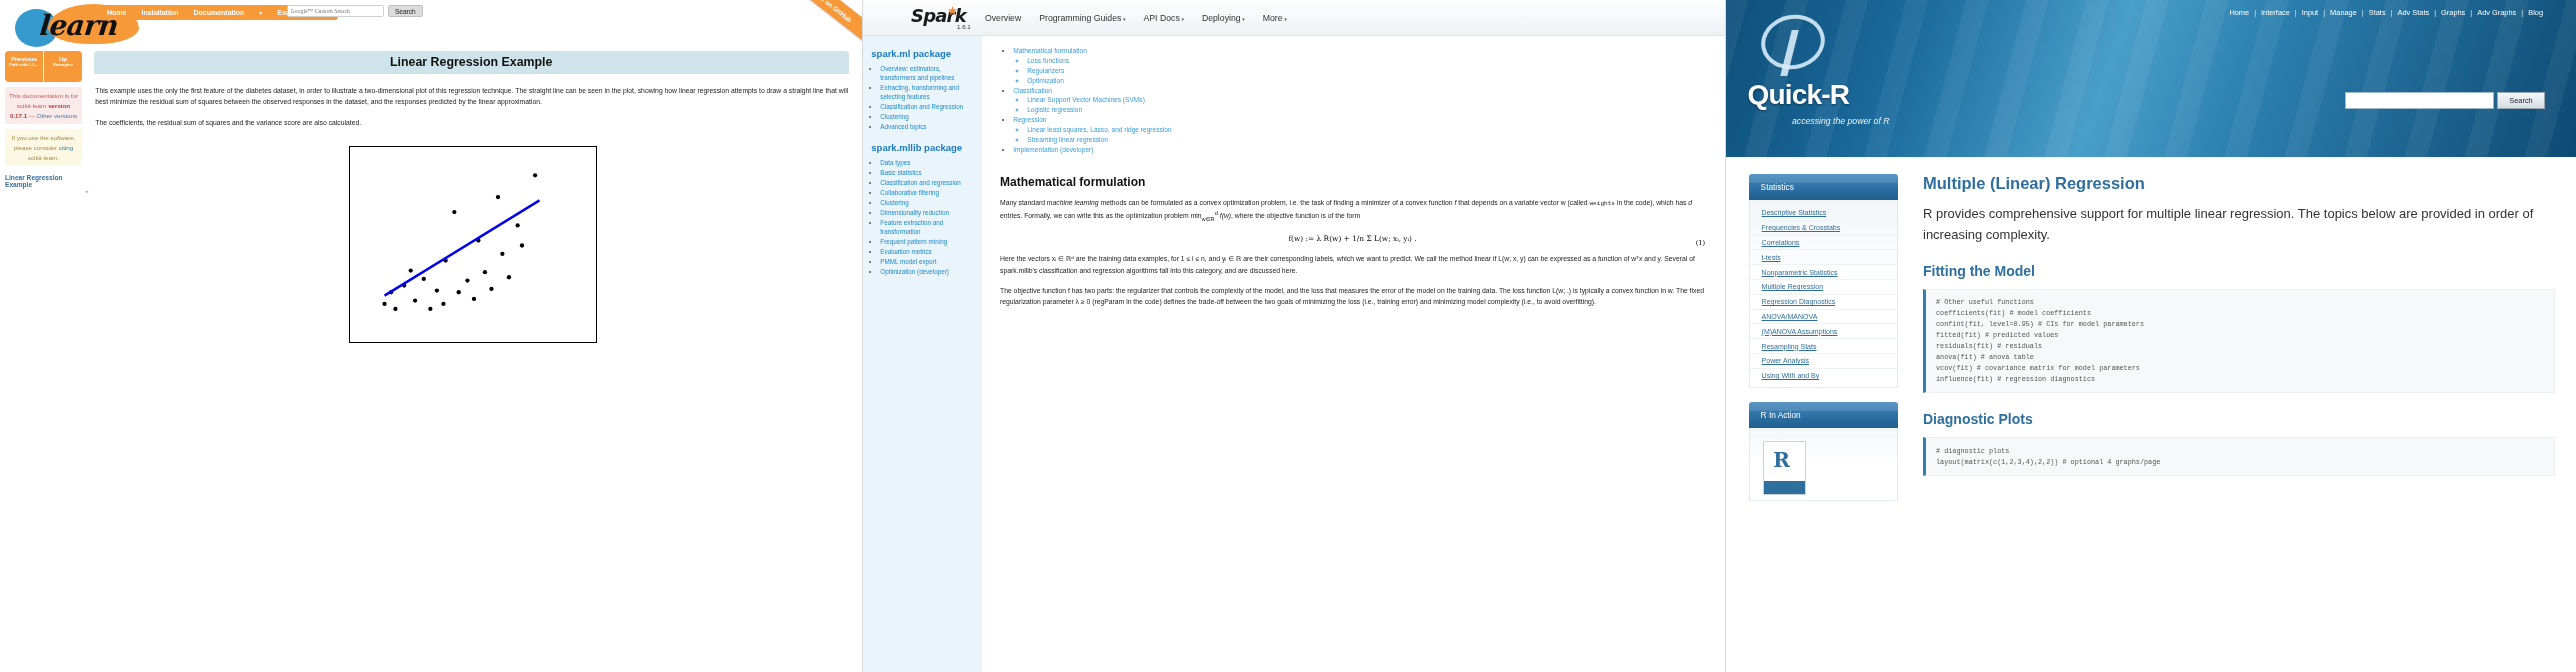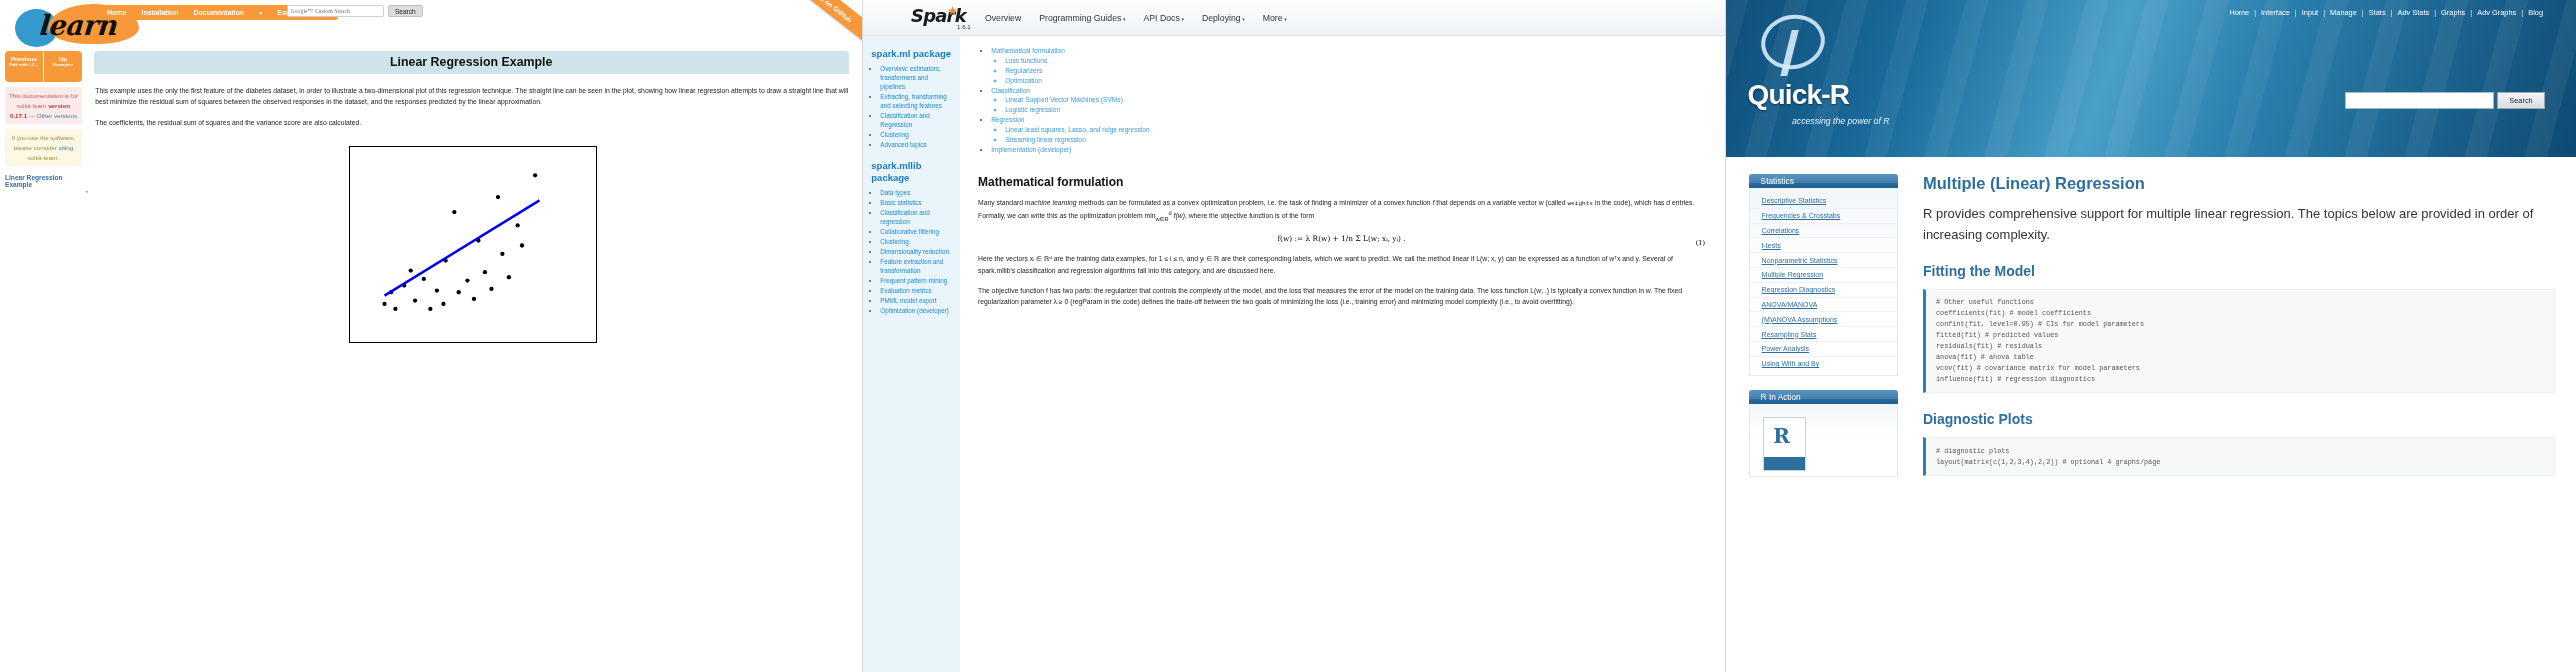--- a/index.html
+++ b/index.html
@@ -52,21 +52,21 @@
   .p2 { position:relative; width:863px; height:672px; background:#fff; overflow:hidden; border-right:0.8px solid #d8d8d8; }
   .sp-navbar { height:36px; background:linear-gradient(#fdfdfd,#eef2f5); border-bottom:0.8px solid #dfe3e6; display:flex; align-items:center; padding-left:48px; }
   .sp-logo { position:relative; width:56px; height:25px; margin-right:18px; }
   .sp-logo-text { font-family:"DejaVu Sans", sans-serif; font-weight:bold; font-style:italic; font-size:18px; color:#1b1b1b; letter-spacing:-0.8px; }
   .sp-star { position:absolute; left:36px; top:-2.5px; color:#e8883a; font-size:12.4px; }
   .sp-ver { position:absolute; left:46px; bottom:0px; font-size:6.2px; color:#333; }
   .sp-nav { display:flex; gap:18px; align-items:center; }
   .sp-nav a { font-size:8.7px; color:#333; text-decoration:none; white-space:nowrap; }
   .sp-caret { font-size:5px; color:#555; margin-left:1.7px; }
   .p2-body { display:flex; height:637px; }
-  .sp-side { width:97px; background:#e9f4fb; padding:11.6px 6.6px 0 8.3px; }
+  .sp-side { width:119px; background:#e9f4fb; padding:11.6px 6.6px 0 8.3px; }
   .sp-side h3 { margin:0 0 4.1px 0; font-size:9.5px; color:#1c7bc4; line-height:1.25; }
   .sp-side h3.second { margin-top:11.6px; }
   .sp-side ul { margin:0; padding-left:9px; }
   .sp-side li { font-size:6.3px; line-height:1.45; margin-bottom:0.8px; color:#1c8ad1; }
   .sp-side li::marker { color:#555; }
   .sp-main { flex:1; padding:10px 20px 0 18px; position:relative; }
   .sp-main h1 { margin:3.3px 0 8.3px 0; font-size:17.3px; color:#111; font-weight:bold; }
   .sp-toc { margin:0; padding-left:13.2px; }
   .sp-toc > li { font-size:6.6px; line-height:1.5; color:#3b9cdd; }
   .sp-toc > li::marker { color:#444; }
@@ -89,21 +89,21 @@
   .qr-rlogo { position:absolute; left:30px; top:6.6px; width:74px; height:73px; z-index:3; }
   .qr-rlogo .ring { position:absolute; left:5px; top:8.3px; width:64px; height:54px; border:4.1px solid rgba(215,235,248,.9); border-radius:50%; transform:rotate(-12deg); }
   .qr-rlogo .rleg { position:absolute; left:30px; top:23px; width:7.4px; height:46px; background:rgba(215,235,248,.9); transform:skewX(-14deg); }
   .qr-title { position:absolute; left:21.5px; top:79px; color:#fff; font-size:28px; font-weight:bold; letter-spacing:-0.8px; z-index:3; text-shadow:0 0.8px 2.5px rgba(0,0,0,.45); }
   .qr-sub { position:absolute; left:25px; top:116px; color:#e8f2f8; font-size:8.7px; font-style:italic; z-index:3;margin-left:41px; }
   .qr-searchbox { position:absolute; right:31px; top:92px; display:flex; gap:3.3px; z-index:3; }
   .qr-search-input { width:149px; height:16.5px; border:0.8px solid #9db9cc; background:#fff; font-size:7.4px; padding:0 3.3px; }
   .qr-search-btn { width:48px; height:16.5px; background:linear-gradient(#f4f6f8,#d7dde3); border:0.8px solid #9aa7b1; font-size:7.4px; color:#223; cursor:pointer; }
   .p3-body { display:flex; padding:16.5px 21.5px 0 23px; height:515px; }
   .qr-side { width:149px; }
-  .qr-panel-head { height:14px; background:linear-gradient(#3f86bc,#1f5e8e); border-radius:3.3px 3.3px 0 0; color:#fff; font-size:8.3px; display:flex; align-items:center; padding-left:11.6px; font-weight:500; position:relative; overflow:hidden; }
+  .qr-panel-head { height:26px; background:linear-gradient(#3f86bc,#1f5e8e); border-radius:3.3px 3.3px 0 0; color:#fff; font-size:8.3px; display:flex; align-items:center; padding-left:11.6px; font-weight:500; position:relative; overflow:hidden; }
   .qr-panel-head::after { content:""; position:absolute; left:0; top:0; width:100%; height:9px; background:rgba(255,255,255,.13); }
   .qr-panel-body { background:linear-gradient(#f2f6f9,#ffffff 45%); border:0.8px solid #e3e9ee; border-top:none; padding:6.6px 0 5px 0; }
   .qr-link { display:block; font-size:7px; color:#2f6f9e; text-decoration:underline; padding:3.4px 0 3.4px 11.6px; border-bottom:0.8px solid #eef2f5; }
   .qr-link:last-child { border-bottom:none; }
   .qr-panel2 { margin-top:13.2px; }
   .qr-book { margin:6.6px 0 0 13.2px; width:43px; height:54px; background:#fff; border:0.8px solid #c9d3da; position:relative; }
   .qr-book .bk-r { position:absolute; left:9px; top:6.6px; font-size:20px; color:#2f6f9e; font-weight:bold; font-family:"DejaVu Serif", serif; }
   .qr-book .bk-b { position:absolute; left:0; bottom:0; width:100%; height:12.4px; background:#2f6f9e; }
   .qr-main { flex:1; padding-left:25px; }
   .qr-main h1 { margin:0 0 10px 0; font-size:16.5px; color:#2f6f9e; font-weight:bold; }

